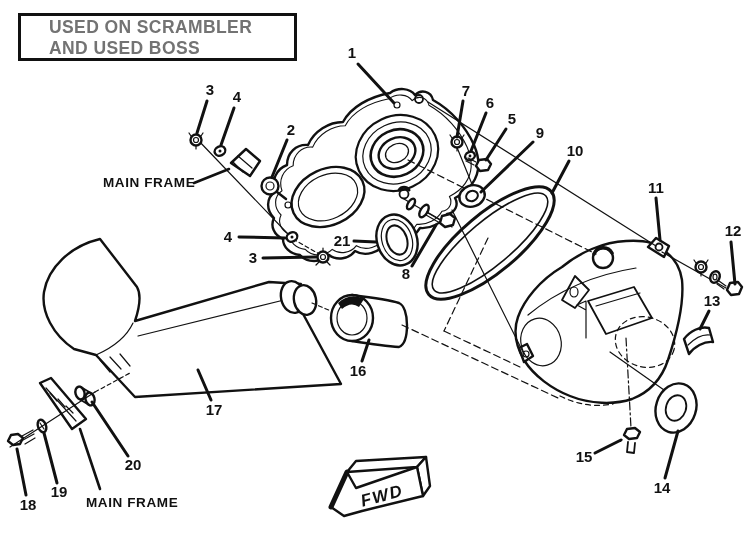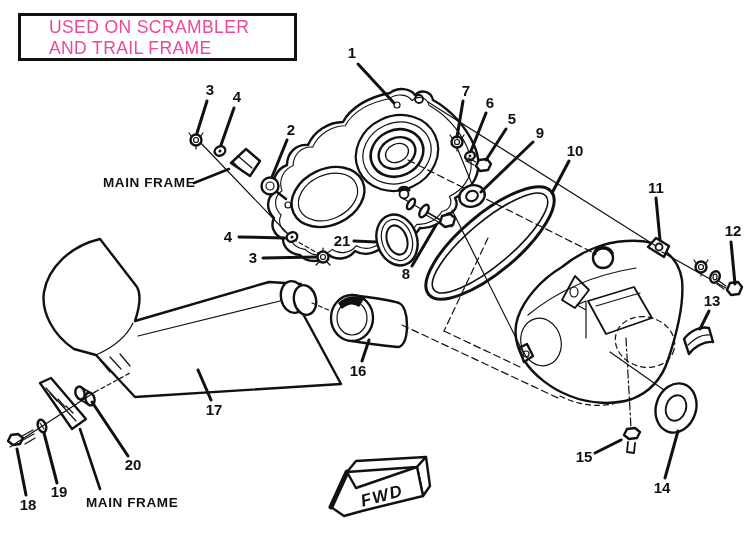--- a/index.html
+++ b/index.html
@@ -1,21 +1,21 @@
 <!DOCTYPE html>
 <html><head>
 <meta charset="utf-8">
 <style>
   html,body{margin:0;padding:0;background:#fff;}
   .stage{position:relative;width:750px;height:540px;background:#fff;overflow:hidden;
          font-family:"Liberation Sans",sans-serif;}
   .stage svg{position:absolute;left:0;top:0;}
   .title-box{position:absolute;left:18px;top:13px;width:279px;height:48px;border:3px solid #111;
-             box-sizing:border-box;padding:1px 0 0 28px;font-weight:normal;font-size:17.5px;
-             line-height:20.5px;letter-spacing:.4px;color:#ec4899;background:#fff;}
+             box-sizing:border-box;padding:1px 0 0 28px;font-weight:bold;font-size:17.5px;
+             line-height:20.5px;letter-spacing:.4px;color:#737373;background:#fff;}
   .p{fill:#fff;stroke-width:2.4;}
   .t{fill:none;stroke-width:1.2;}
   .m{fill:none;stroke-width:1.8;}
   .k{fill:#111;stroke:none;}
   .leader{stroke:#111;stroke-width:3;fill:none;stroke-linecap:round;}
   .callout-num{font:bold 15px "Liberation Sans",sans-serif;fill:#111;stroke:none;text-anchor:middle;}
   .ml{font:bold 13.5px "Liberation Sans",sans-serif;letter-spacing:.6px;fill:#111;stroke:none;}
   .fwd{font:bold italic 17px "Liberation Sans",sans-serif;letter-spacing:1.5px;fill:#111;stroke:none;}
 </style>
 </head>
@@ -266,16 +266,16 @@
           <line x1="128" y1="456" x2="92" y2="402" class="leader"></line>
           <text x="133" y="470" class="callout-num">20</text>
           <line x1="354" y1="241" x2="376" y2="242" class="leader"></line>
           <text x="342" y="246" class="callout-num">21</text>
         </g>
  </g>
 </svg>
 
 <div class="title-box">
   <div>USED ON SCRAMBLER</div>
-  <div>AND TRAIL FRAME</div>
+  <div>AND USED BOSS</div>
 </div>
 
 </div>
 
 </body></html>

